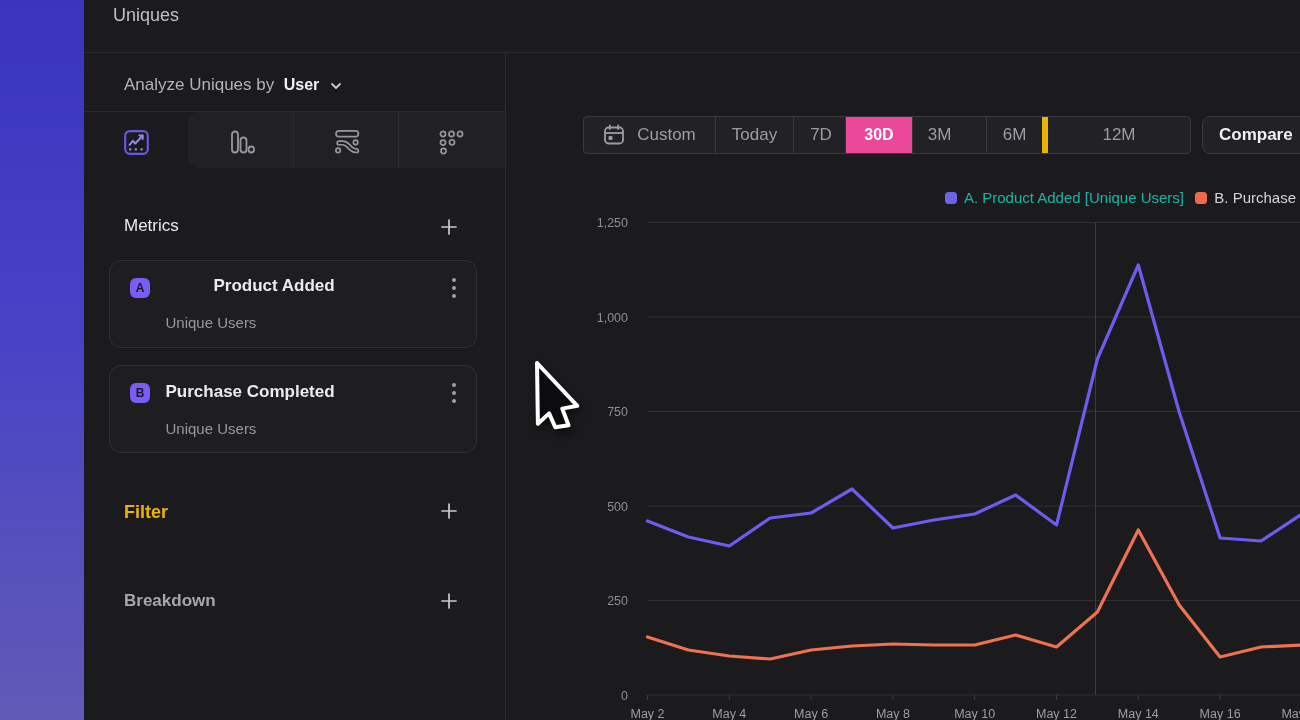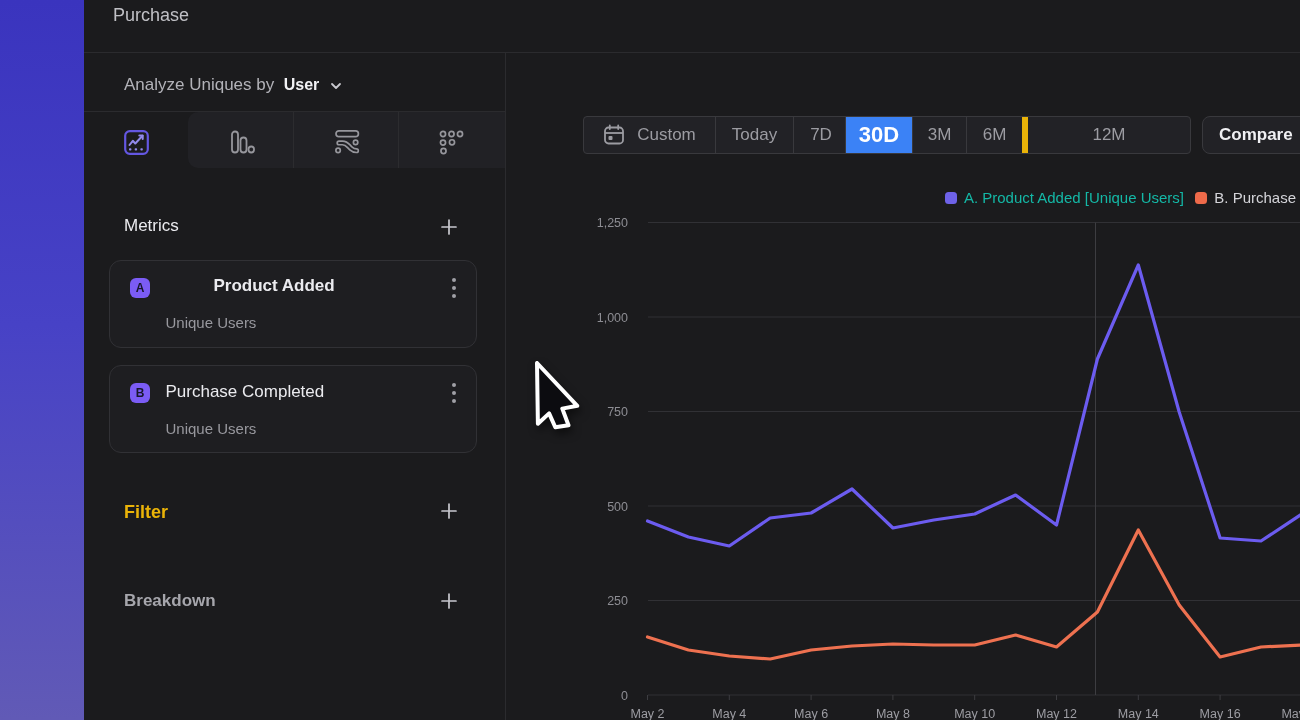--- a/index.html
+++ b/index.html
@@ -5,21 +5,21 @@
   * { margin:0; padding:0; box-sizing:border-box; }
   html,body { width:1300px; height:720px; overflow:hidden; }
   body { background:#1b1b1d; font-family:"Liberation Sans", sans-serif; position:relative; }
   .abs { position:absolute; }
 </style>
 </head>
 <body>
 
 <div class="abs" id="strip" style="left:0;top:0;width:84px;height:720px;background:linear-gradient(180deg,#3a34be 0%,#4742c6 45%,#615ab6 100%);"></div>
 
-<div class="abs" style="left:113px;top:5px;font-size:18px;line-height:20px;color:#c0c0c5;">Purchase</div>
+<div class="abs" style="left:113px;top:5px;font-size:18px;line-height:20px;color:#c0c0c5;">Uniques</div>
 <div class="abs" style="left:84px;top:52px;width:1216px;height:1px;background:#2b2b2e;"></div>
 
 <div class="abs" style="left:505px;top:53px;width:1px;height:667px;background:#2b2b2e;"></div>
 
 <div class="abs" style="left:124px;top:73px;font-size:17px;line-height:24px;color:#b2b2b8;">Analyze Uniques by&nbsp; <span style="color:#f2f2f5;font-weight:bold;font-size:16px;margin-top:40px;">User</span>
 <svg width="12" height="8" viewBox="0 0 12 8" style="margin-left:6px;">
       <path d="M2 2 L6 6 L10 2" stroke="#c9c9cf" stroke-width="1.8" fill="none" stroke-linecap="round" stroke-linejoin="round"></path>
     </svg>
 </div>
 <div class="abs" style="left:84px;top:111px;width:421px;height:1px;background:#2b2b2e;"></div>
@@ -70,21 +70,21 @@
 <div class="abs" style="left:165.5px;top:276px;font-size:17px;line-height:20px;font-weight:bold;color:#ebebef;padding-left:48px;">Product Added</div>
 <svg class="abs" style="left:450px;top:277px;" width="8" height="22" viewBox="0 0 8 22">
   <circle cx="4" cy="3" r="2" fill="#a0a0a6"></circle>
     <circle cx="4" cy="11" r="2" fill="#a0a0a6"></circle>
     <circle cx="4" cy="19" r="2" fill="#a0a0a6"></circle>
 </svg>
 <div class="abs" style="left:165.5px;top:313px;font-size:15px;line-height:20px;color:#98989e;">Unique Users</div>
 
 <div class="abs" style="left:109px;top:365px;width:368px;height:88px;background:#1e1e21;border:1px solid #313135;border-radius:12px;"></div>
 <div class="abs" style="left:130px;top:383px;width:20px;height:20px;border-radius:6px;background:#7b5cf5;color:#17172c;font-size:12px;font-weight:bold;text-align:center;line-height:20px;">B</div>
-<div class="abs" style="left:165.5px;top:382px;font-size:17px;line-height:20px;font-weight:normal;color:#ebebef;">Purchase Completed</div>
+<div class="abs" style="left:165.5px;top:382px;font-size:17px;line-height:20px;font-weight:bold;color:#ebebef;">Purchase Completed</div>
 <svg class="abs" style="left:450px;top:382px;" width="8" height="22" viewBox="0 0 8 22">
   <circle cx="4" cy="3" r="2" fill="#a0a0a6"></circle>
     <circle cx="4" cy="11" r="2" fill="#a0a0a6"></circle>
     <circle cx="4" cy="19" r="2" fill="#a0a0a6"></circle>
 </svg>
 <div class="abs" style="left:165.5px;top:418.5px;font-size:15px;line-height:20px;color:#98989e;">Unique Users</div>
 
 <div class="abs" style="left:124px;top:502px;font-size:18px;line-height:20px;font-weight:bold;color:#eab308;">Filter</div>
 <svg class="abs" style="left:440px;top:502px;" width="18" height="18" viewBox="0 0 18 18">
     <path d="M9 2 V16 M2 9 H16" stroke="#c9c9cf" stroke-width="1.7" stroke-linecap="round"></path>
@@ -99,23 +99,23 @@
     <svg width="22" height="22" viewBox="0 0 22 22">
         <rect x="2" y="3.5" width="18" height="16" rx="3.5" fill="none" stroke="#9c9ca2" stroke-width="1.8"></rect>
         <path d="M2 9 H20" stroke="#9c9ca2" stroke-width="1.8"></path>
         <path d="M6.8 1.5 V5 M15.2 1.5 V5" stroke="#9c9ca2" stroke-width="1.8" stroke-linecap="round"></path>
         <rect x="5.5" y="12" width="4" height="4" rx="1" fill="#9c9ca2"></rect>
       </svg>
     <span>Custom</span>
   </div>
   <div style="width:78px;border-left:1px solid #39393d;display:flex;align-items:center;justify-content:center;">Today</div>
   <div style="width:52px;border-left:1px solid #39393d;display:flex;align-items:center;justify-content:center;padding-left:3px;">7D</div>
-  <div style="width:67px;border-left:1px solid #39393d;display:flex;align-items:center;justify-content:center;background:#3b82f6;color:#ffffff;font-weight:bold;font-size:22px;">30D</div>
+  <div style="width:67px;border-left:1px solid #39393d;display:flex;align-items:center;justify-content:center;background:#ec4899;color:#ffffff;font-weight:bold;font-size:16px;">30D</div>
   <div style="width:54px;border-left:1px solid #39393d;display:flex;align-items:center;justify-content:center;">3M</div>
-  <div style="width:56px;border-left:1px solid #39393d;display:flex;align-items:center;justify-content:center;">6M</div>
+  <div style="width:56px;border-left:1px solid #39393d;display:flex;align-items:center;justify-content:center;margin-left:20px;">6M</div>
   <div style="flex:1;border-left:6px solid #eab308;display:flex;align-items:center;justify-content:center;">12M</div>
 </div>
 
 <div class="abs" style="left:1202px;top:116px;width:118px;height:38px;background:#222226;border:1px solid #39393d;border-radius:8px;display:flex;align-items:center;font-size:17px;font-weight:bold;color:#f0f0f3;padding-left:16px;">Compare</div>
 
 <div class="abs" style="left:944.8px;top:192px;width:12.3px;height:12.3px;border-radius:3.5px;background:#6e62e8;"></div>
 <div class="abs" style="left:963.9px;top:188.5px;font-size:15px;line-height:17px;color:#14b8a6;">A. Product Added [Unique Users]</div>
 <div class="abs" style="left:1194.7px;top:192px;width:12.3px;height:12.3px;border-radius:3.5px;background:#ee6a4a;"></div>
 <div class="abs" style="left:1214.3px;top:188.5px;width:86px;overflow:hidden;white-space:nowrap;font-size:15px;line-height:17px;color:#d4d4d9;">B. Purchase Completed</div>
 

